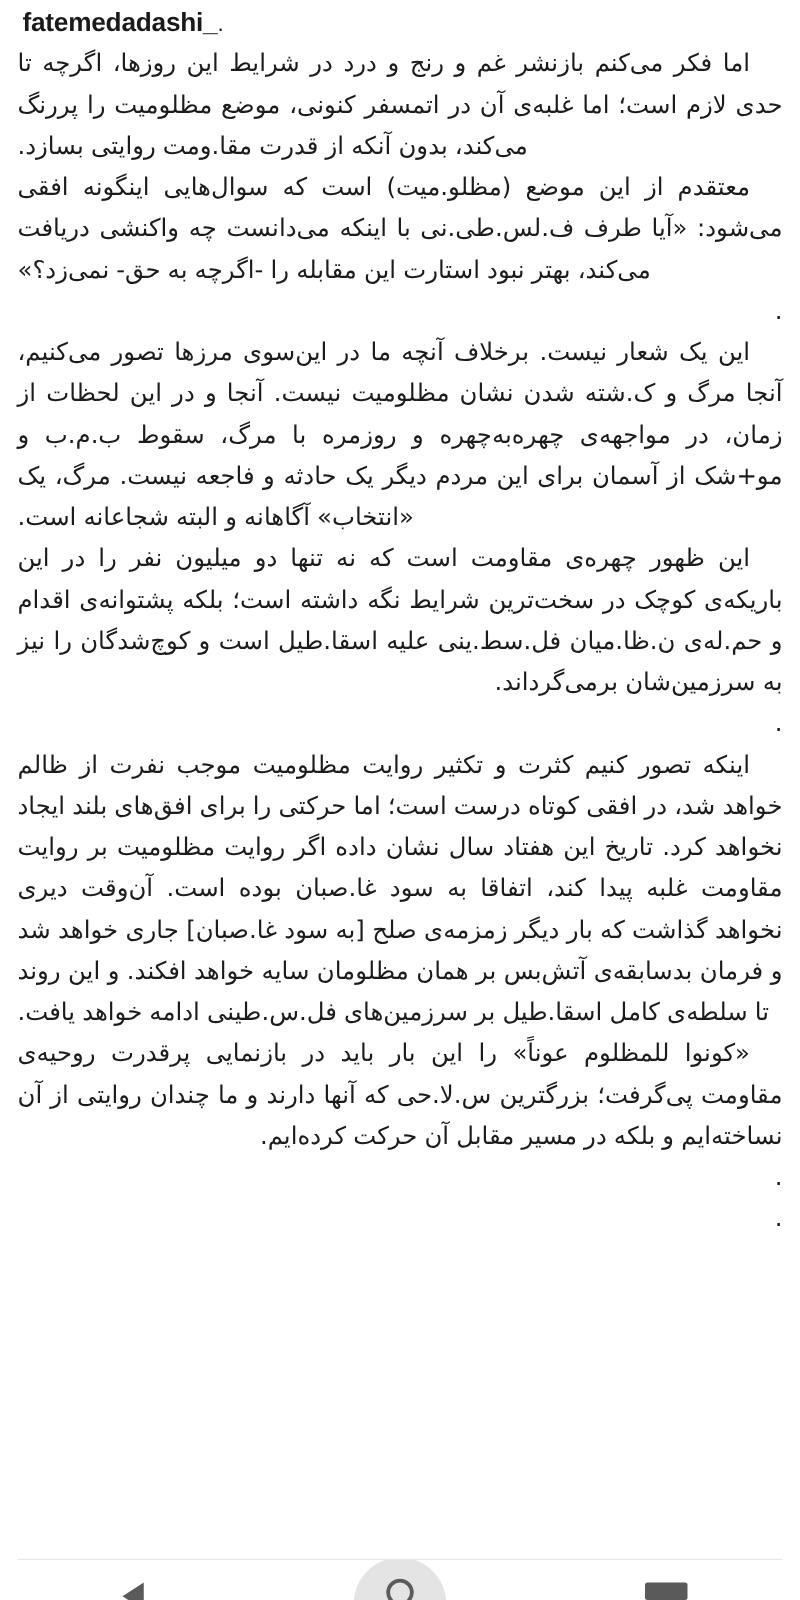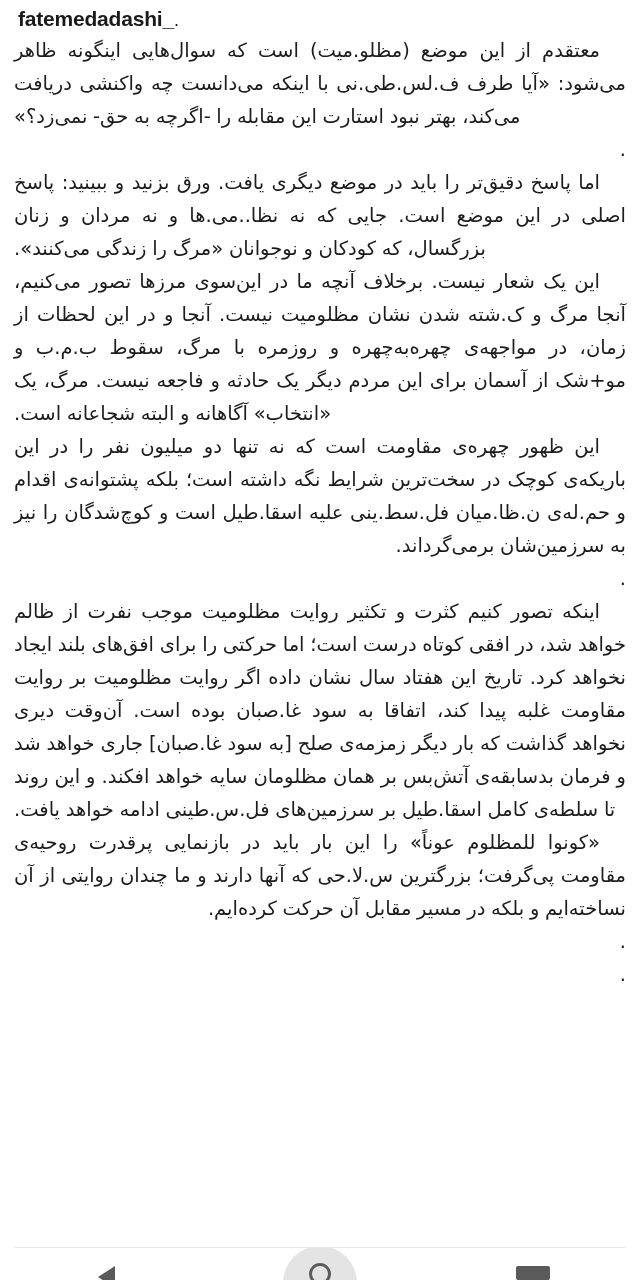--- a/index.html
+++ b/index.html
@@ -174,25 +174,25 @@
 <div class="screen">
 
   <div class="caption-area">
 
     <div class="username-line">
       <span class="handle">fatemedadashi_</span><span class="dot-after">.</span>
     </div>
 
     <div class="caption-text">
 
-      <p class="para">معتقدم از این موضع (مظلو.میت) است که سوال‌هایی اینگونه ظاهر می‌شود: «آیا طرف ف.لس.طی.نی با اینکه می‌دانست چه واکنشی دریافت می‌کند، بهتر نبود استارت این مقابله را -اگرچه به حق- نمی‌زد؟»</p>
-
-      <div class="dot-sep">.</div>
-
-      <p class="para">اما پاسخ دقیق‌تر را باید در موضع دیگری یافت. ورق بزنید و ببینید: پاسخ اصلی در این موضع است. جایی که نه نظا..می.ها و نه مردان و زنان بزرگسال، که کودکان و نوجوانان «مرگ را زندگی می‌کنند».</p>
+      <p class="para">اما فکر می‌کنم بازنشر غم و رنج و درد در شرایط این روزها، اگرچه تا حدی لازم است؛ اما غلبه‌ی آن در اتمسفر کنونی، موضع مظلومیت را پررنگ می‌کند، بدون آنکه از قدرت مقا.ومت روایتی بسازد.</p>
+      <p class="para">معتقدم از این موضع (مظلو.میت) است که سوال‌هایی اینگونه افقی می‌شود: «آیا طرف ف.لس.طی.نی با اینکه می‌دانست چه واکنشی دریافت می‌کند، بهتر نبود استارت این مقابله را -اگرچه به حق- نمی‌زد؟»</p>
+
+      <div class="dot-sep">.</div>
+
       <p class="para">این یک شعار نیست. برخلاف آنچه ما در این‌سوی مرزها تصور می‌کنیم، آنجا مرگ و ک.شته شدن نشان مظلومیت نیست. آنجا و در این لحظات از زمان، در مواجهه‌ی چهره‌به‌چهره و روزمره با مرگ، سقوط ب.م.ب و مو+شک از آسمان برای این مردم دیگر یک حادثه و فاجعه نیست. مرگ، یک «انتخاب» آگاهانه و البته شجاعانه است.</p>
       <p class="para last-right">این ظهور چهره‌ی مقاومت است که نه تنها دو میلیون نفر را در این باریکه‌ی کوچک در سخت‌ترین شرایط نگه داشته است؛ بلکه پشتوانه‌ی اقدام و حم.له‌ی ن.ظا.میان فل.سط.ینی علیه اسقا.طیل است و کوچ‌شدگان را نیز به سرزمین‌شان برمی‌گرداند.</p>
 
       <div class="dot-sep">.</div>
 
       <p class="para">اینکه تصور کنیم کثرت و تکثیر روایت مظلومیت موجب نفرت از ظالم خواهد شد، در افقی کوتاه درست است؛ اما حرکتی را برای افق‌های بلند ایجاد نخواهد کرد. تاریخ این هفتاد سال نشان داده اگر روایت مظلومیت بر روایت مقاومت غلبه پیدا کند، اتفاقا به سود غا.صبان بوده است. آن‌وقت دیری نخواهد گذاشت که بار دیگر زمزمه‌ی صلح [به سود غا.صبان] جاری خواهد شد و فرمان بدسابقه‌ی آتش‌بس بر همان مظلومان سایه خواهد افکند. و این روند تا سلطه‌ی کامل اسقا.طیل بر سرزمین‌های فل.س.طینی ادامه خواهد یافت.</p>
       <p class="para last-right">«کونوا للمظلوم عوناً» را این بار باید در بازنمایی پرقدرت روحیه‌ی مقاومت پی‌گرفت؛ بزرگترین س.لا.حی که آنها دارند و ما چندان روایتی از آن نساخته‌ایم و بلکه در مسیر مقابل آن حرکت کرده‌ایم.</p>
 
       <div class="dot-sep">.</div>
       <div class="dot-sep">.</div>

